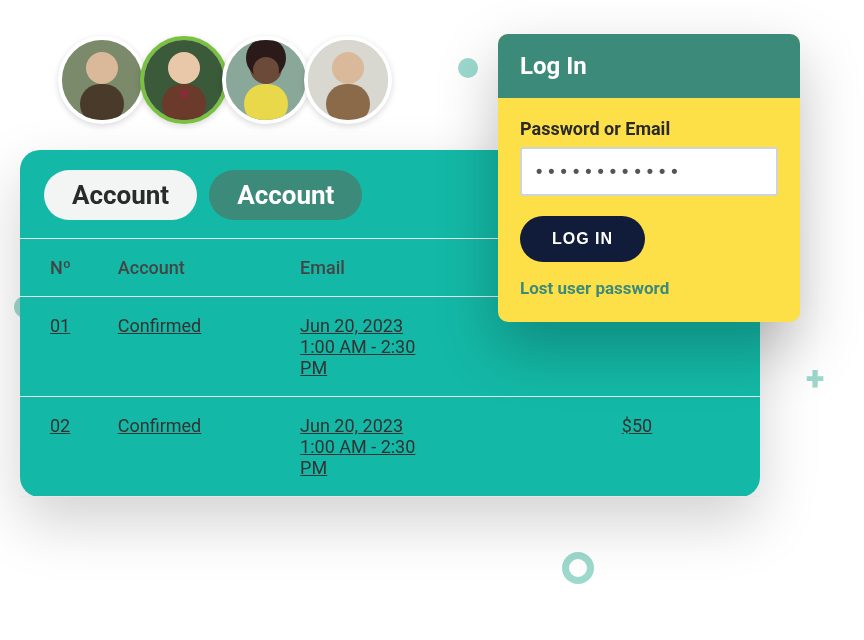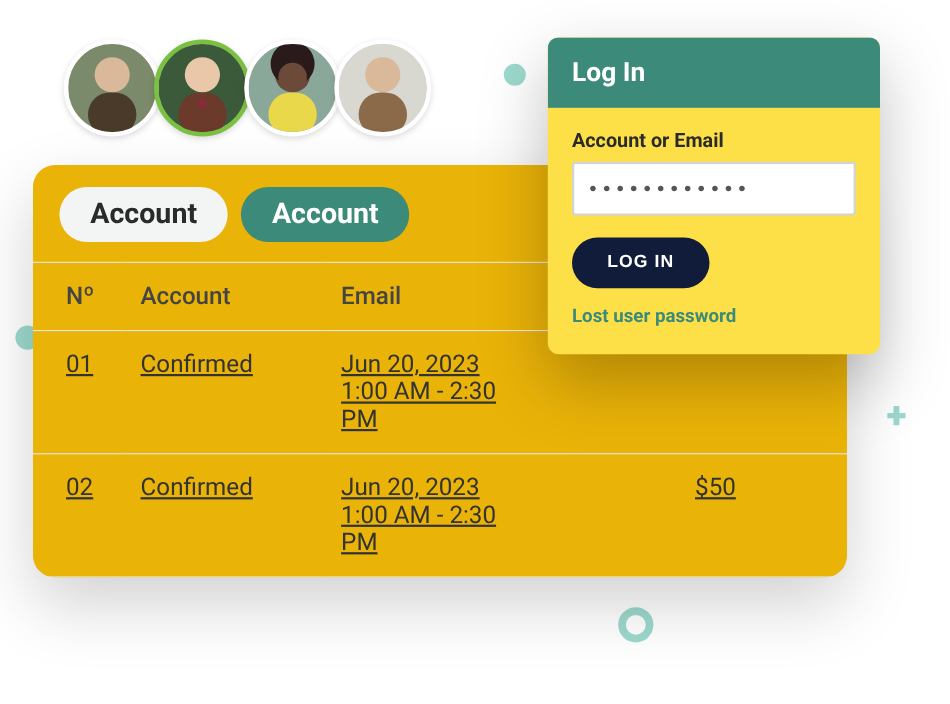--- a/index.html
+++ b/index.html
@@ -29,23 +29,23 @@
     background: #ccc;
     overflow: hidden;
     position: relative;
   }
   .avatar.highlight { border-color: #7ac142; }
   .avatar svg { width: 100%; height: 100%; display: block; }
 
   .bookings-panel {
     position: absolute;
     top: 150px;
-    left: 30px;
+    left: 20px;
     width: 740px;
-    background: #eab308;
+    background: #14b8a6;
     border-radius: 20px;
     box-shadow: 0 25px 60px rgba(0,0,0,0.18);
     padding: 20px 0 0 0;
   }
 
   .tabs {
     display: flex;
     gap: 12px;
     padding: 0 24px 18px 24px;
   }
@@ -58,21 +58,21 @@
   }
   .tab.inactive { background: #f3f4f4; color: #2a2a2a; }
   .tab.active { background: #3c8a7a; color: #fff; }
 
   table.bookings {
     width: 100%;
     border-collapse: collapse;
   }
   .bookings th, .bookings td {
     text-align: left;
-    font-size: 22px;
+    font-size: 18px;
     color: #333;
     padding: 18px 12px;
     border-bottom: 1px solid #e6e8e8;
     vertical-align: top;
   }
   .bookings th {
     font-weight: 500;
     color: #444;
     border-top: 1px solid #e6e8e8;
   }
@@ -240,18 +240,18 @@
 PM</td>
         <td>$50</td>
       </tr>
     </tbody>
   </table>
 </div>
 
 <div class="login-panel">
   <div class="login-header">Log In</div>
   <div class="login-body">
-    <label class="form-label">Account or Email</label>
+    <label class="form-label">Password or Email</label>
     <input class="form-input pw" type="text" readonly="" value="••••••••••••" style="">
     <button class="login-btn">LOG IN</button>
     <div><a class="lost-link">Lost user password</a></div>
   </div>
 </div>
 
 </body></html>

